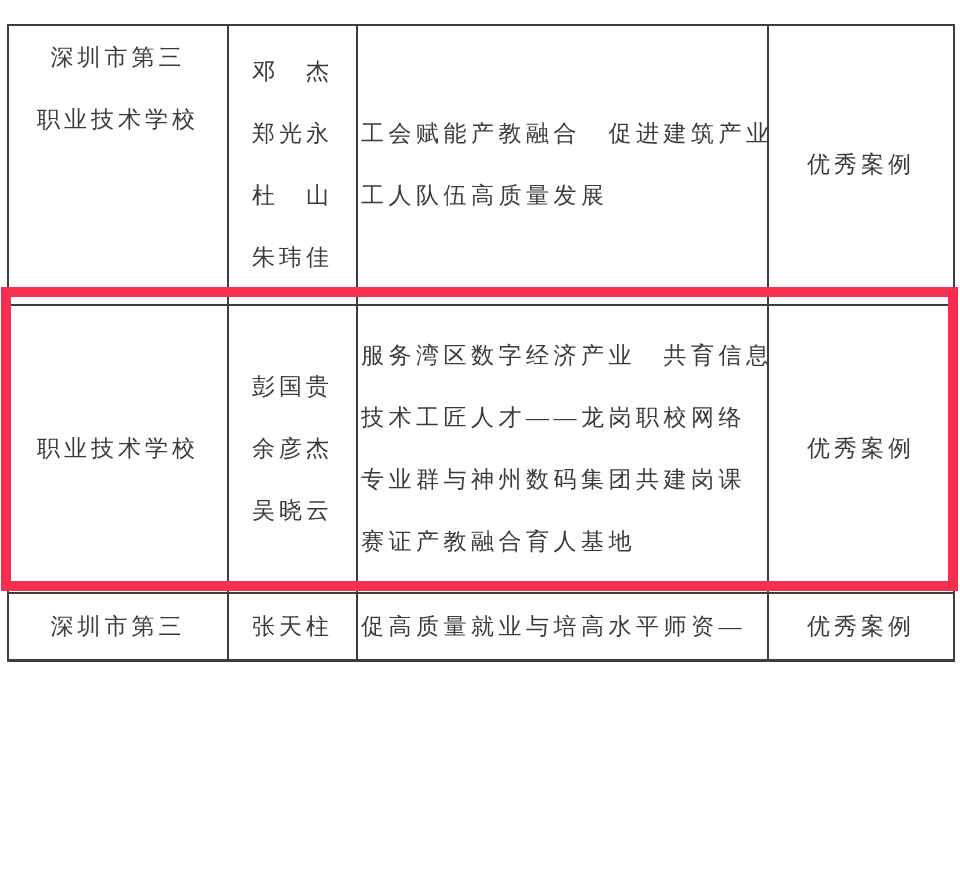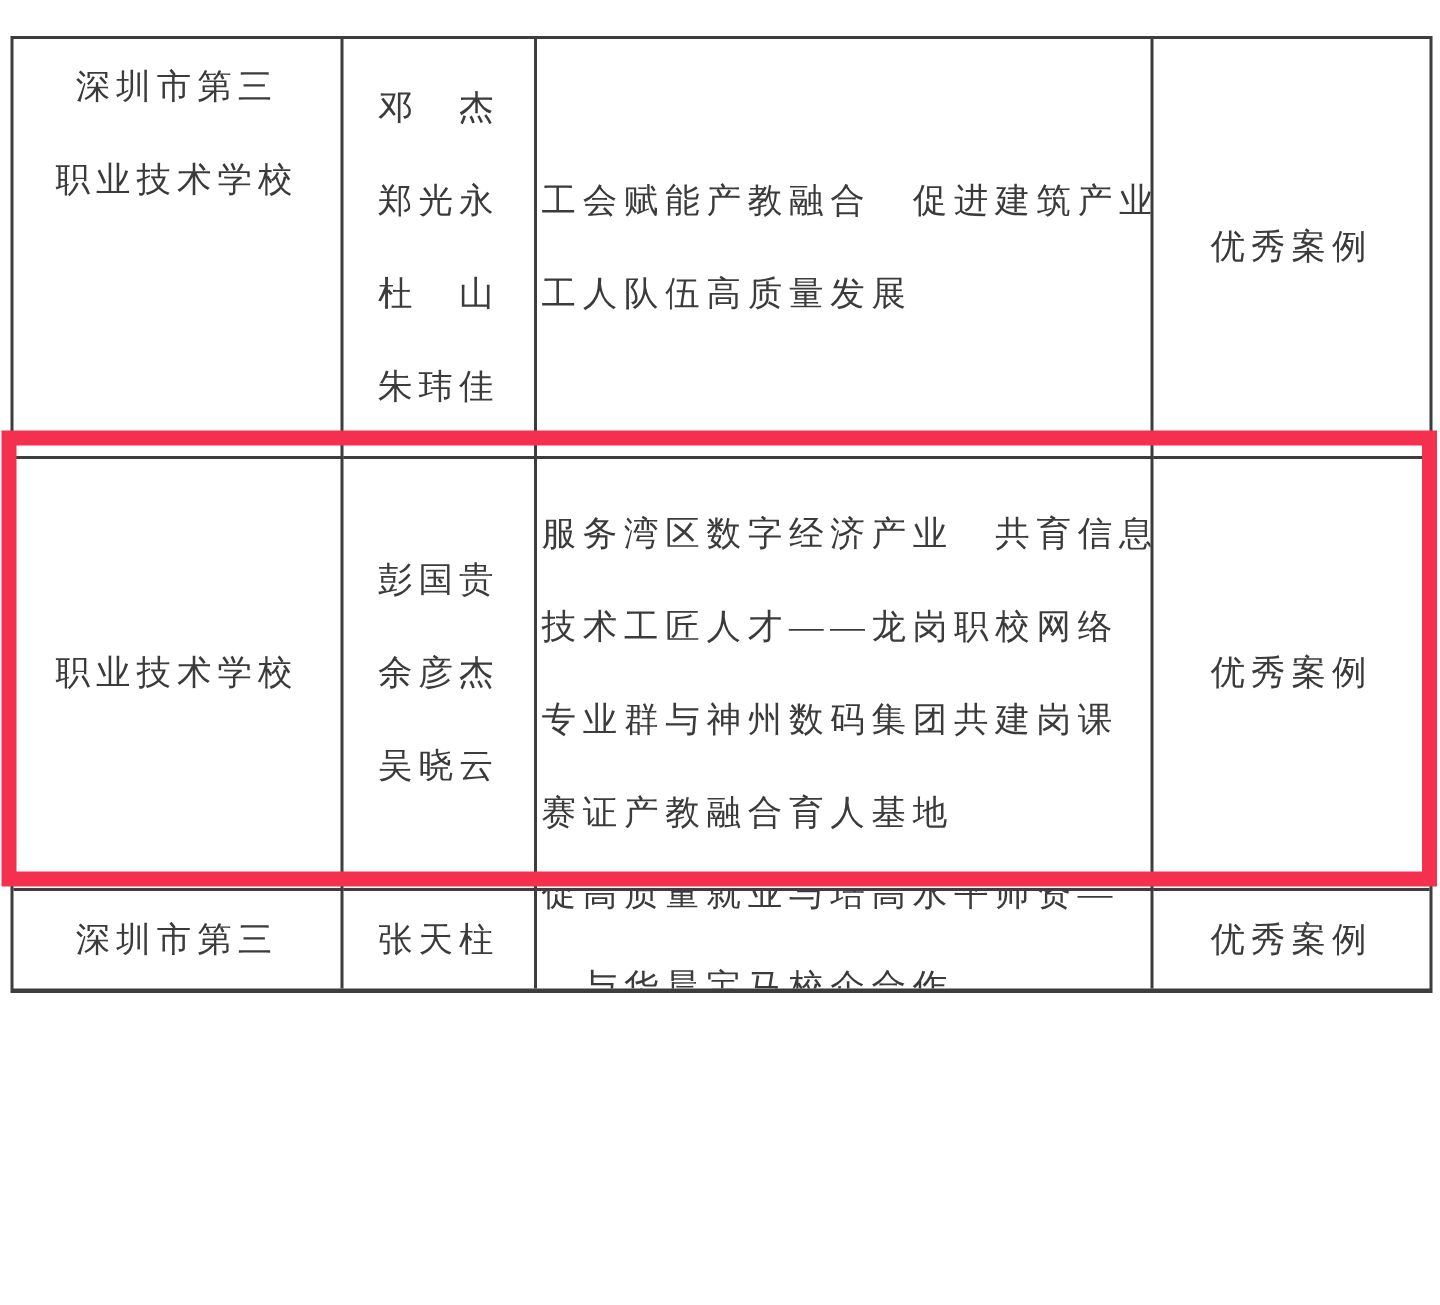--- a/index.html
+++ b/index.html
@@ -102,21 +102,20 @@
   </div>
 
   <div class="cell no-b">
     <div class="line">深圳市第三</div>
   </div>
   <div class="cell no-b">
     <div class="line">张天柱</div>
   </div>
   <div class="cell cell-title no-b">
     <div class="line">促高质量就业与培高水平师资—</div>
-    <div class="line">—与华晨宝马校企合作</div>
   </div>
   <div class="cell no-r no-b">
     <div class="line">优秀案例</div>
   </div>
 
 </div>
 
 <div class="highlight-box"></div>
 
 </body></html>

